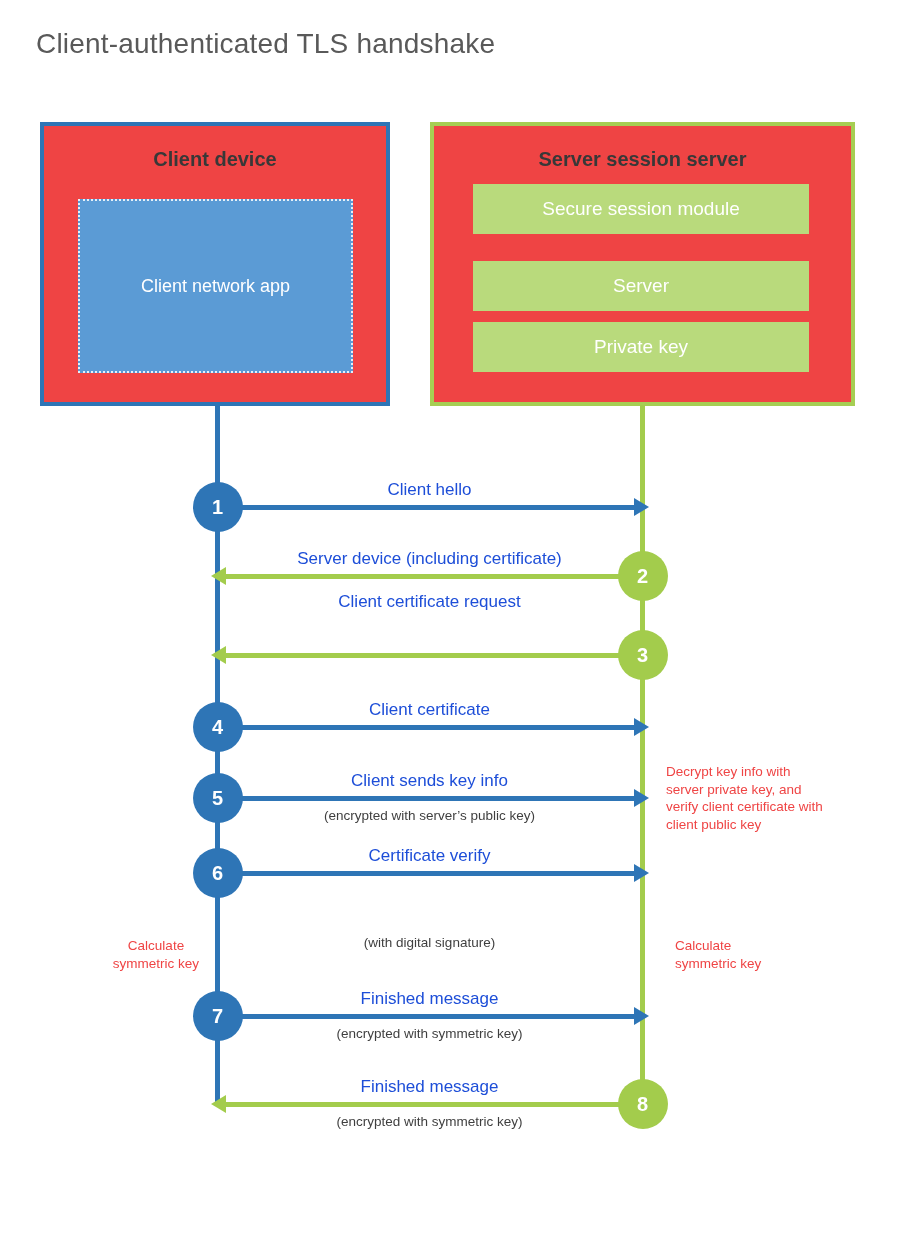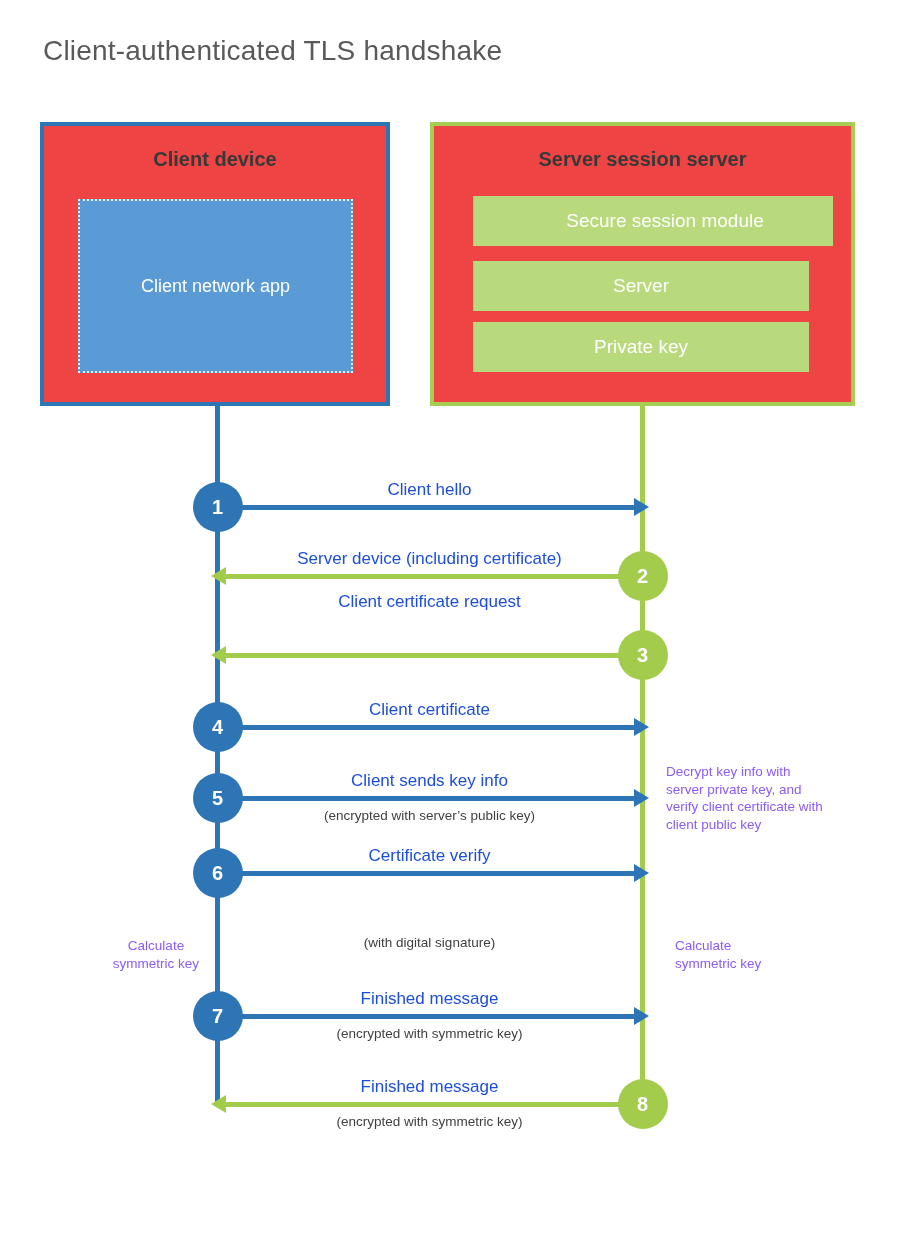--- a/index.html
+++ b/index.html
@@ -1,20 +1,20 @@
 <!DOCTYPE html>
 <html><head>
 <meta charset="utf-8">
 <style>
   html,body{margin:0;padding:0;background:#ffffff;}
   body{font-family:"Liberation Sans","DejaVu Sans",sans-serif;}
   #canvas{position:relative;width:900px;height:1256px;background:#fff;overflow:hidden;}
 
   .diagram-title{
-    position:absolute;left:36px;top:28px;margin:7px;
+    position:absolute;left:36px;top:28px;margin:0;
     font-size:28px;font-weight:300;color:#595959;letter-spacing:.2px;
   }
 
   .box{position:absolute;top:122px;height:284px;box-sizing:border-box;background:#ef4444;}
   .box.client{left:40px;width:350px;border:4px solid #2e75b6;}
   .box.server{left:430px;width:425px;border:4px solid #a6ce53;}
   .box-title{
     position:absolute;left:0;top:22px;width:100%;text-align:center;
     font-size:20px;font-weight:700;color:#383838;
   }
@@ -51,41 +51,41 @@
 
   .msg-label{
     position:absolute;left:217px;width:425px;text-align:center;
     font-size:17px;color:#1d4ed8;line-height:20px;
   }
   .msg-sublabel{
     position:absolute;left:217px;width:425px;text-align:center;
     font-size:13.5px;color:#3f3f3f;line-height:18px;
   }
 
-  .side-note{position:absolute;font-size:13.5px;color:#8b5cf6;line-height:17.5px;}
+  .side-note{position:absolute;font-size:13.5px;color:#ef4444;line-height:17.5px;}
   .side-note.centered{text-align:center;}
 </style>
 </head>
 <body>
 
 <div id="canvas">
 
   <h1 class="diagram-title">Client-authenticated TLS handshake</h1>
 
   <div class="box client">
     <div class="box-title">Client device</div>
     <div class="app-box">
       <span>Client network app</span>
     </div>
   </div>
 
   <div class="box server">
     <div class="box-title">Server session server</div>
     <div id="server-modules">
-        <div class="bar" style="top: 70px; padding-left: 24px;">Secure session module</div>
+        <div class="bar" style="top: 58px;">Secure session module</div>
         <div class="bar" style="top: 135px;">Server</div>
         <div class="bar" style="top: 196px;">Private key</div>
       </div>
   </div>
 
   <div class="lifeline blue" style="left:215px;top:405px;height:700px;"></div>
   <div class="lifeline green" style="left:640px;top:405px;height:676px;"></div>
 
   <div id="messages">
       <div class="shaft blue" style="left: 217.5px; top: 504.5px; width: 416px;"></div>

